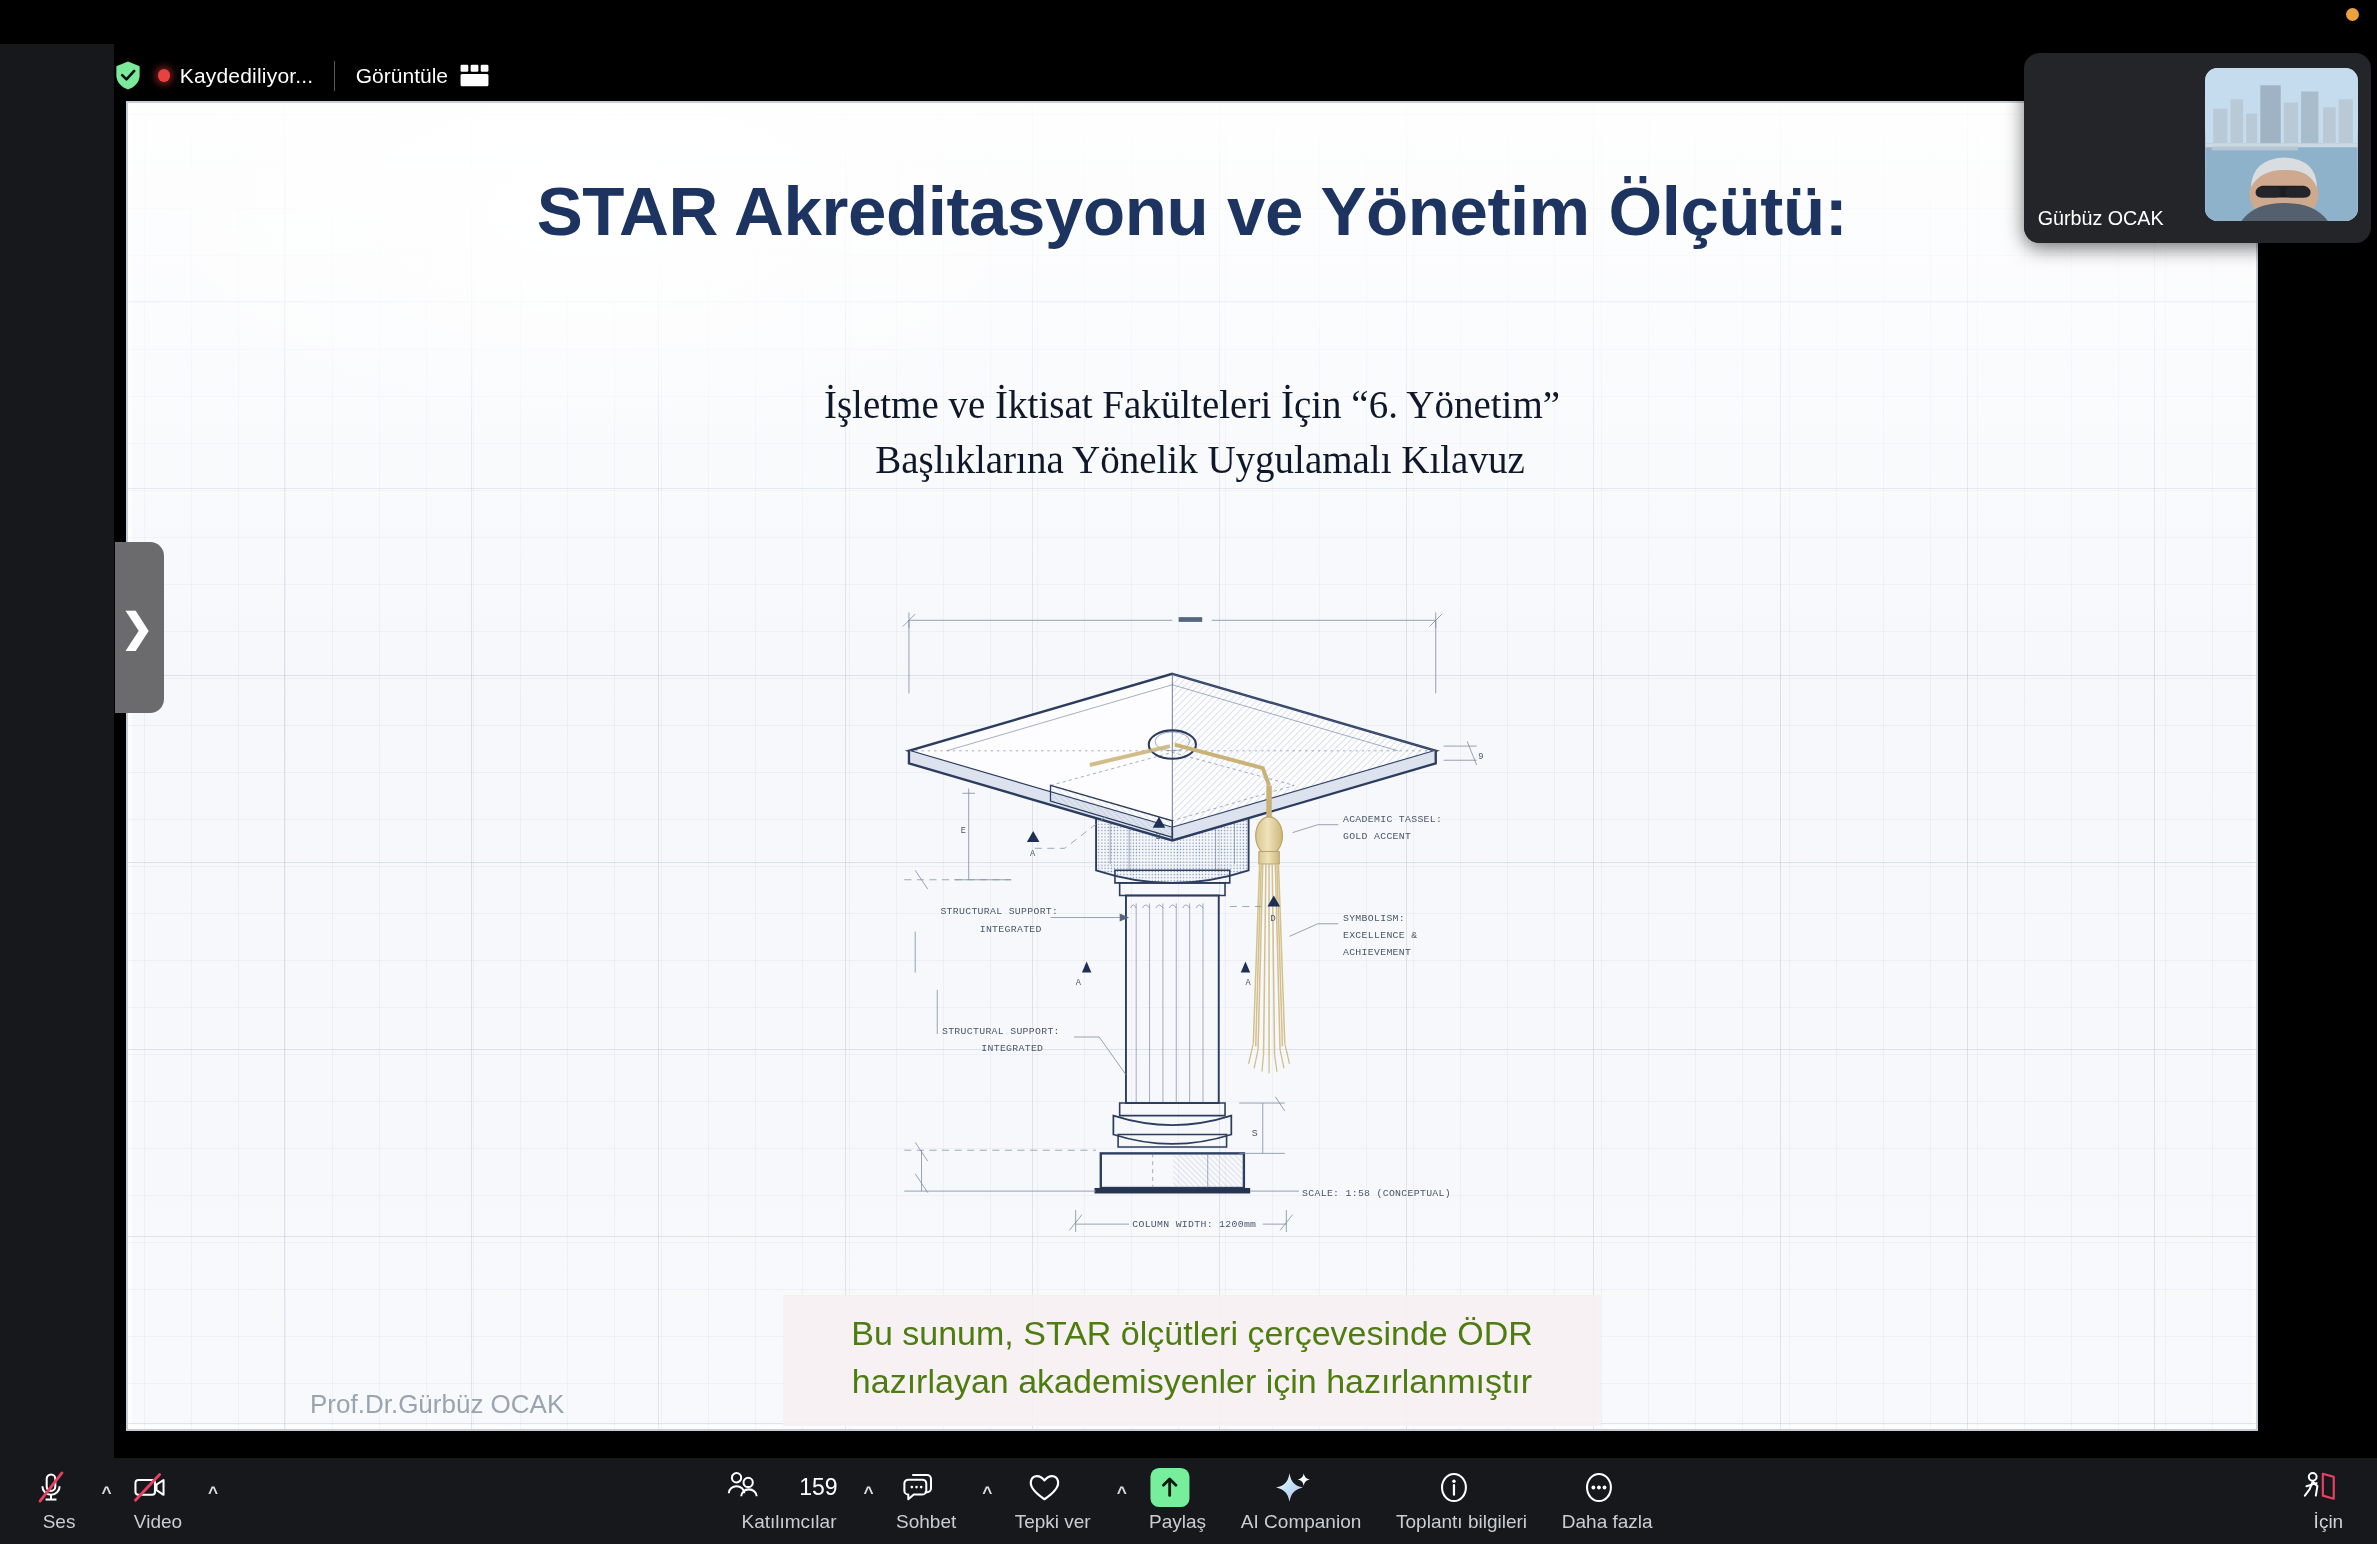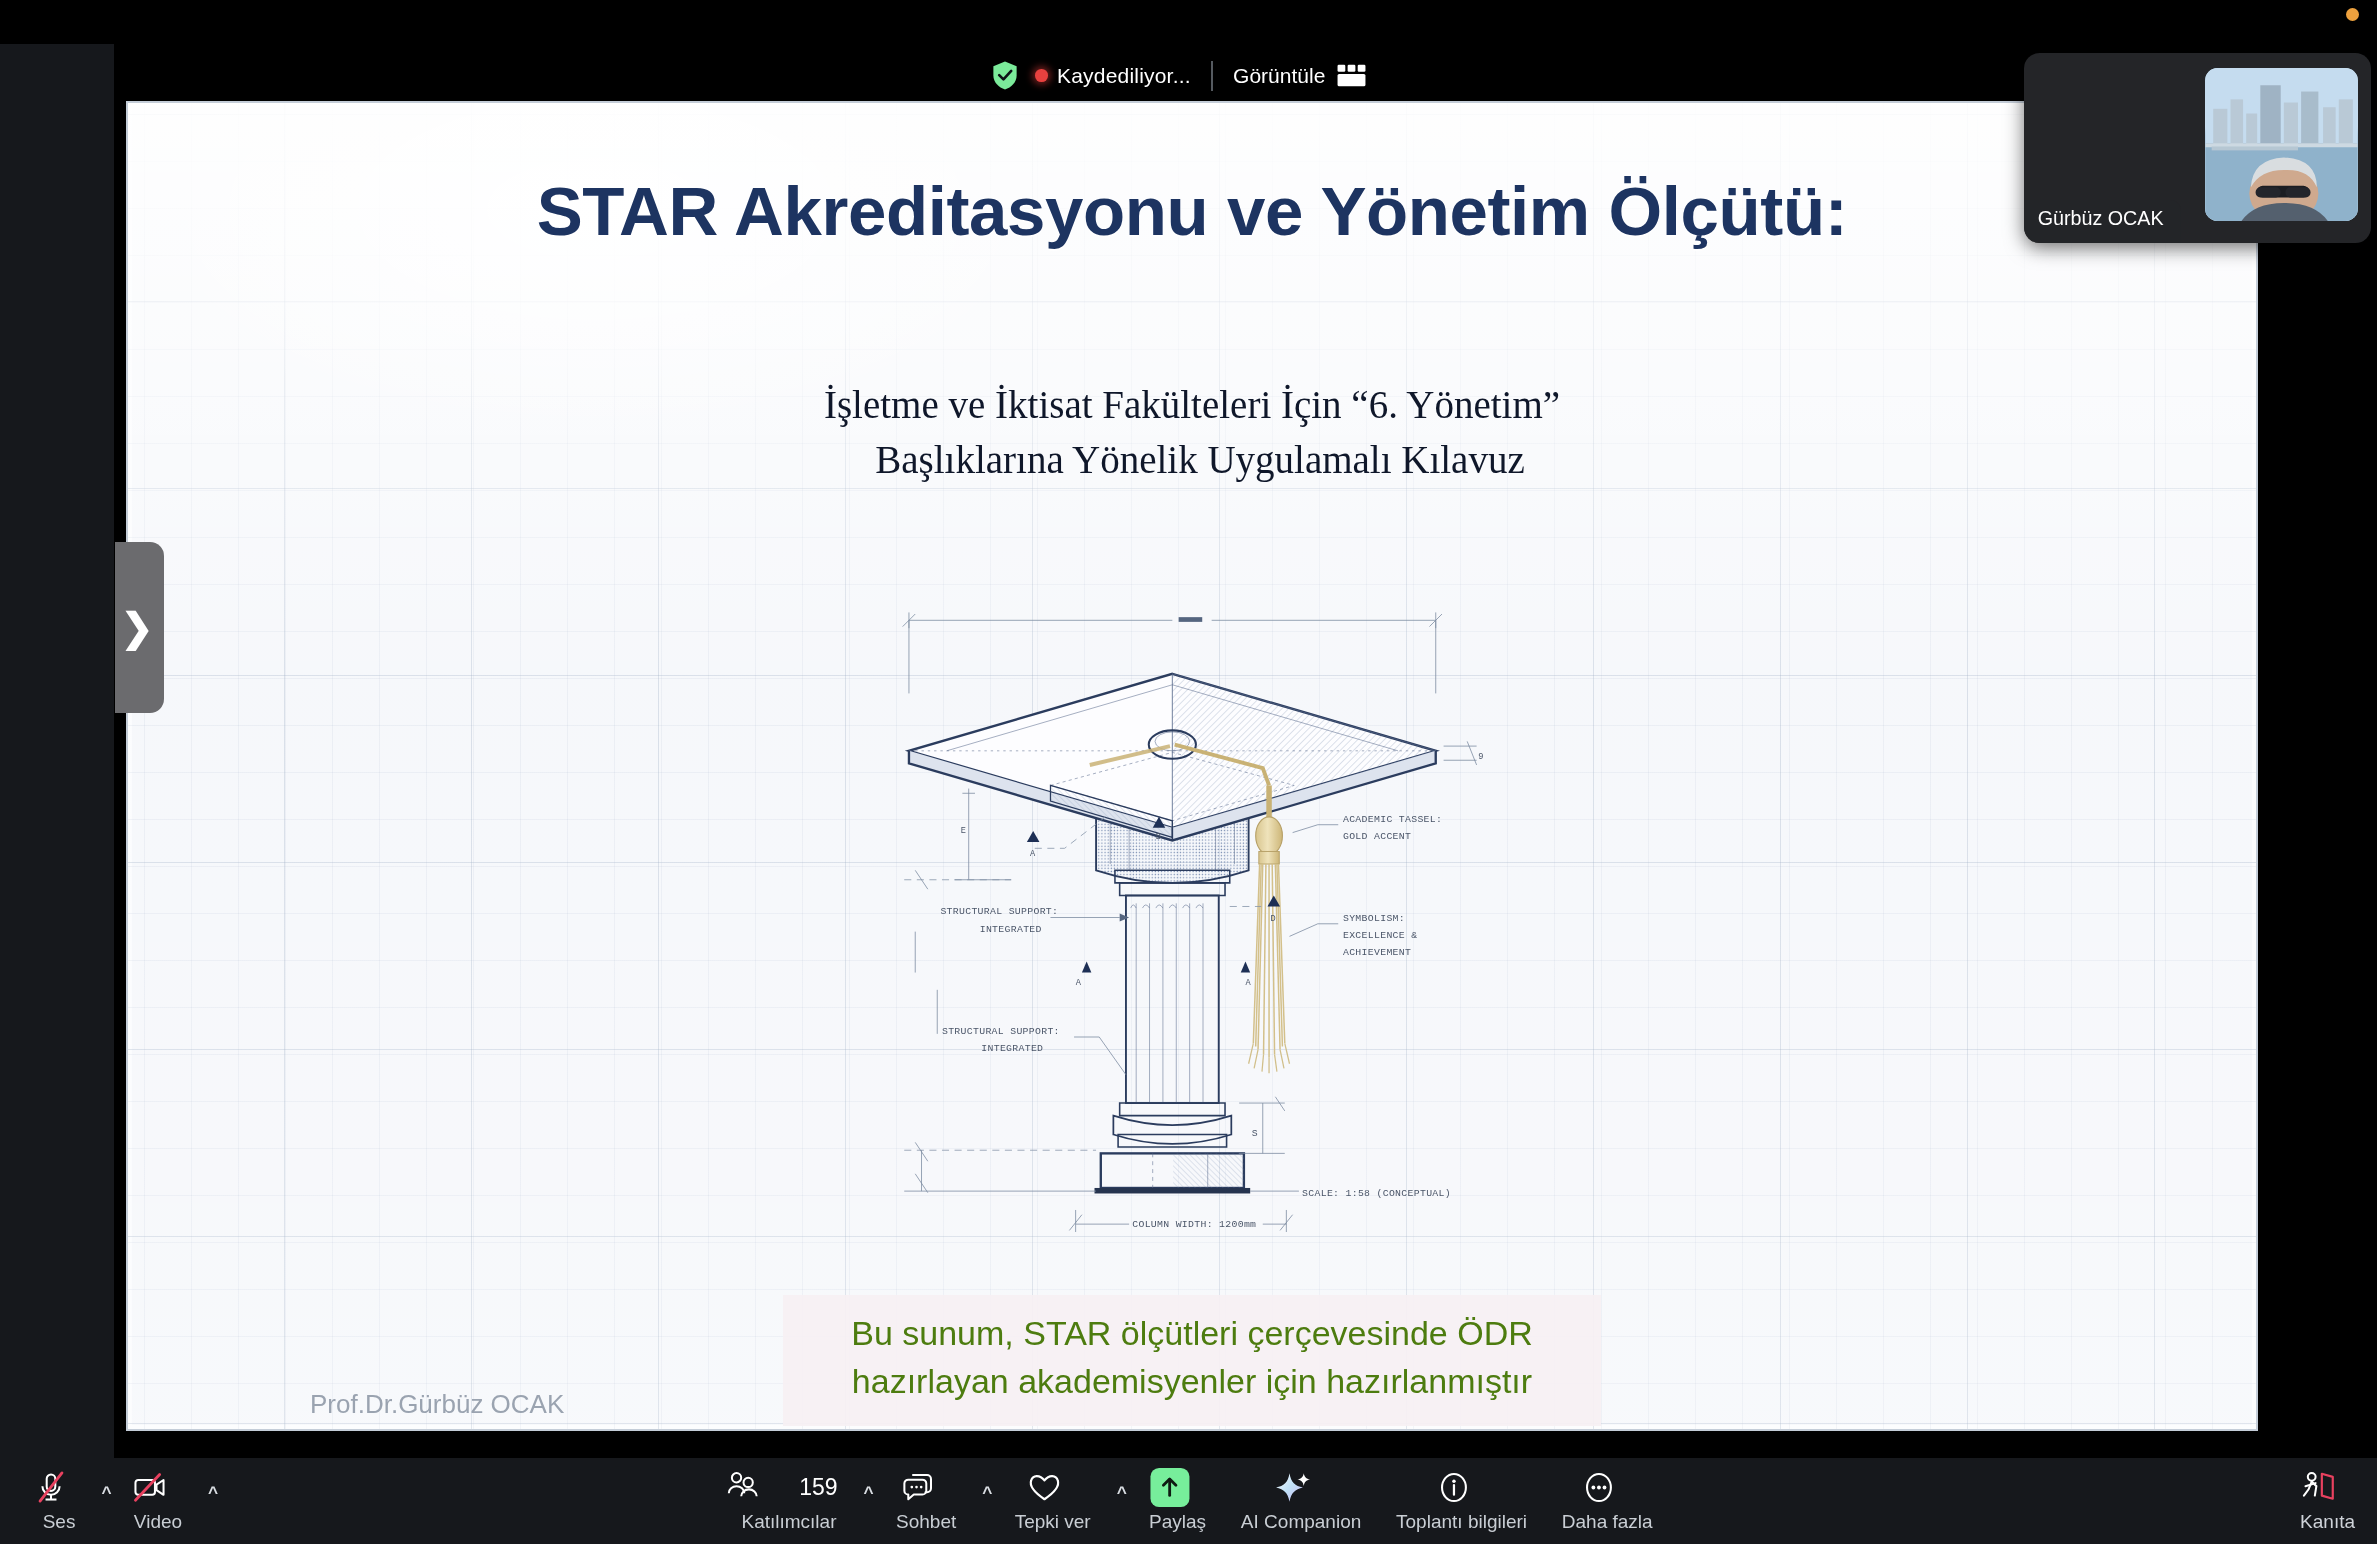--- a/index.html
+++ b/index.html
@@ -22,21 +22,21 @@
 
   
   .stage{
     position:absolute; left:114px; top:44px; width:2148px; height:1456px;
     background:#000;
   }
 
   
   .topbar{
     position:absolute; left:114px; top:44px; width:2148px; height:63px;
-    display:flex; align-items:center; justify-content:center;
+    display:flex; align-items:center; justify-content:flex-start;
     padding-right:17.3px; gap:0; z-index:40; pointer-events:none;
   }
   .topbar-inner{ display:flex; align-items:center; gap:15.7px; pointer-events:auto; }
   .shield{
     width:28px; height:31px; display:block;
   }
   .rec-group{ display:flex; align-items:center; gap:9.4px; }
   .rec-dot{
     width:12.6px; height:12.6px; border-radius:50%;
     background:#e8413f; box-shadow:0 0 7.9px 3.1px rgba(232,65,63,.45);
@@ -615,19 +615,19 @@
       <div class="tb-item">
         <span class="tb-ico">
           <svg width="39" height="36" viewBox="0 0 50 46">
             <circle cx="15" cy="10" r="5" stroke="#fff" stroke-width="2.6" fill="none"></circle>
             <path d="M15 16 L11 26 L5 34" stroke="#fff" stroke-width="2.6" fill="none" stroke-linecap="round"></path>
             <path d="M15 16 L21 22 L19 34" stroke="#fff" stroke-width="2.6" fill="none" stroke-linecap="round"></path>
             <path d="M7 22 L20 18" stroke="#fff" stroke-width="2.6" fill="none" stroke-linecap="round"></path>
             <path d="M28 6 L42 10 V38 L28 34 Z" stroke="#e8415f" stroke-width="2.8" fill="none" stroke-linejoin="round"></path>
           </svg>
         </span>
-        <span class="tb-label leave-label">Kanıta</span>
+        <span class="tb-label leave-label">İçin</span>
       </div>
     </div>
   </div>
 
 </div>
 
 
 </body></html>

